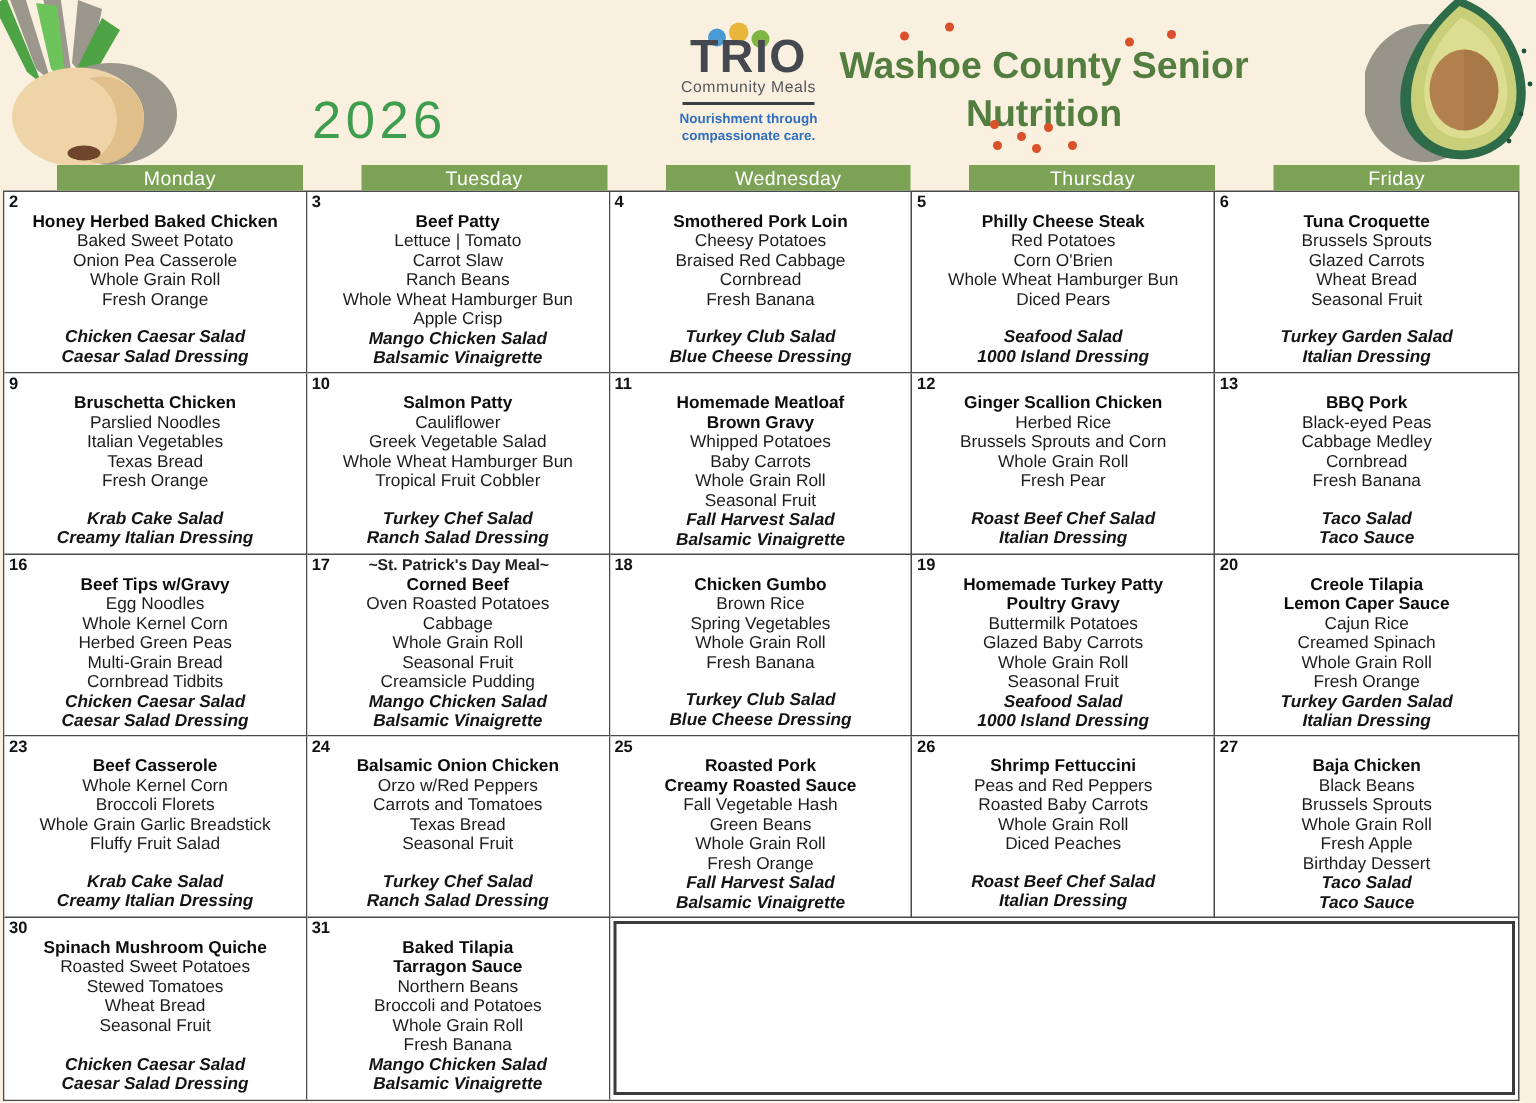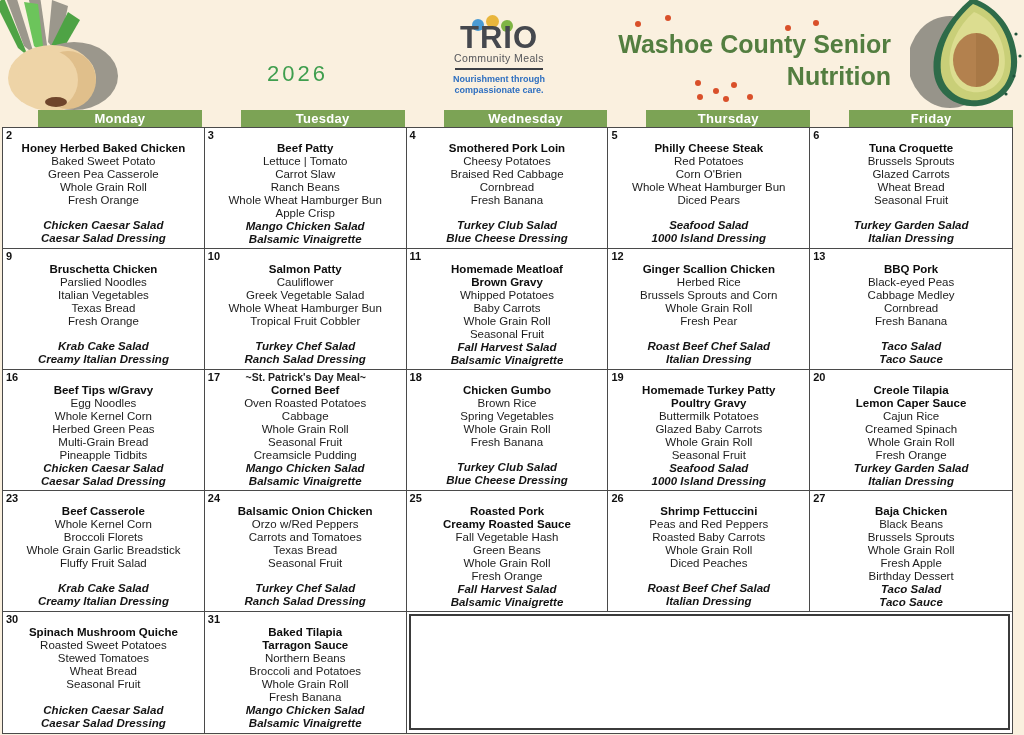--- a/index.html
+++ b/index.html
@@ -9,48 +9,48 @@
     font-family:"Liberation Sans",sans-serif;
   }
   
   .header{position:absolute;left:0;top:0;width:1024px;height:110px}
   .month{
     position:absolute;left:146px;top:14px;
     font-size:45px;letter-spacing:30px;font-weight:400;
     color:var(--month-orange,#cf6a3d);white-space:nowrap;
   }
   .year{
-    position:absolute;left:208px;top:61px;width:120px;text-align:right;
-    font-size:22px;letter-spacing:3px;color:var(--year-green,#3f9e4e);
+    position:absolute;left:208px;top:61px;width:120px;text-align:left;
+    font-size:35px;letter-spacing:3px;color:var(--year-green,#3f9e4e);
   }
   .trio{position:absolute;left:444px;top:18px;width:110px;text-align:center}
   .trio-dots{position:relative;height:11px;margin-bottom:-6px}
   .td{position:absolute;border-radius:50%}
   .td1{left:28px;top:1px;width:12px;height:12px;background:#4a9bd4}
   .td2{left:42px;top:-3px;width:13px;height:13px;background:#e9b63c}
   .td3{left:57px;top:2px;width:12px;height:12px;background:#7fb544}
   .trio-name{position:relative;font-size:31px;line-height:29px;font-weight:bold;
     color:var(--trio-dark,#45484e);letter-spacing:1px}
   .trio-sub{font-size:10.5px;color:#55565a;letter-spacing:.4px}
   .trio-line{width:88px;height:2px;background:#3c3f45;margin:4px auto 4px}
   .trio-tag{font-size:9px;font-weight:bold;color:var(--tagline-blue,#2e6fc0);line-height:11px}
   .org{
-    position:absolute;left:571px;top:28px;width:320px;text-align:right;
+    position:absolute;left:536px;top:28px;width:320px;text-align:center;
     font-size:25px;font-weight:bold;color:var(--org-green,#537e40);line-height:32px;
   }
   .dot{position:absolute;width:6px;height:6px;border-radius:50%;
     background:var(--accent-dot-orange,#d9502a)}
   .veg{position:absolute}
   .veg.onion{left:-6px;top:-4px}
   .veg.avocado{right:-10px;top:-2px}
   
   .calendar{position:absolute;left:2px;top:110px;width:1011px}
   .day-row{display:grid;grid-template-columns:repeat(5,1fr);gap:3px;height:17px}
   .day-head{
-    background:var(--day-header-green,#7ca355);color:#fff;font-weight:bold;
+    background:var(--day-header-green,#7ca355);color:#fff;font-weight:normal;
     font-size:13px;line-height:17px;text-align:center;letter-spacing:.3px;margin-left:36px;
   }
   .cal-body{
     display:grid;grid-template-columns:repeat(5,1fr);grid-auto-rows:121px;
     border:1px solid var(--cell-border,#4a4a4a);background:#fff;
   }
   .cell{
     border-right:1px solid var(--cell-border,#4a4a4a);
     border-bottom:1px solid var(--cell-border,#4a4a4a);
     background:var(--cell-background,#fff);
@@ -142,21 +142,21 @@
       <div class="day-head">Thursday</div>
       <div class="day-head">Friday</div>
     </div>
   <div class="cal-body">
       <div class="cell">
         <div class="date-row">
           <span class="date">2</span>
         </div>
         <div class="line entree">Honey Herbed Baked Chicken</div>
         <div class="line">Baked Sweet Potato</div>
-        <div class="line">Green Pea Casserole</div>
+        <div class="line">Onion Pea Casserole</div>
         <div class="line">Whole Grain Roll</div>
         <div class="line">Fresh Orange</div>
         <div class="salad">
           <div class="line">Chicken Caesar Salad</div>
           <div class="line">Caesar Salad Dressing</div>
         </div>
       </div>
       <div class="cell">
         <div class="date-row">
           <span class="date">3</span>
@@ -287,21 +287,21 @@
       </div>
       <div class="cell">
         <div class="date-row">
           <span class="date">16</span>
         </div>
         <div class="line entree">Beef Tips w/Gravy</div>
         <div class="line">Egg Noodles</div>
         <div class="line">Whole Kernel Corn</div>
         <div class="line">Herbed Green Peas</div>
         <div class="line">Multi-Grain Bread</div>
-        <div class="line">Pineapple Tidbits</div>
+        <div class="line">Cornbread Tidbits</div>
         <div class="salad">
           <div class="line">Chicken Caesar Salad</div>
           <div class="line">Caesar Salad Dressing</div>
         </div>
       </div>
       <div class="cell">
         <div class="date-row">
           <span class="date">17</span>
           <span class="note">~St. Patrick's Day Meal~</span>
         </div>

